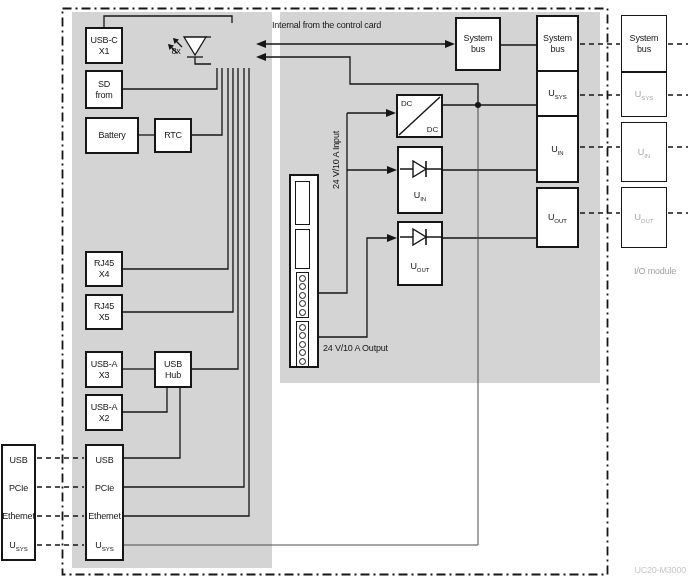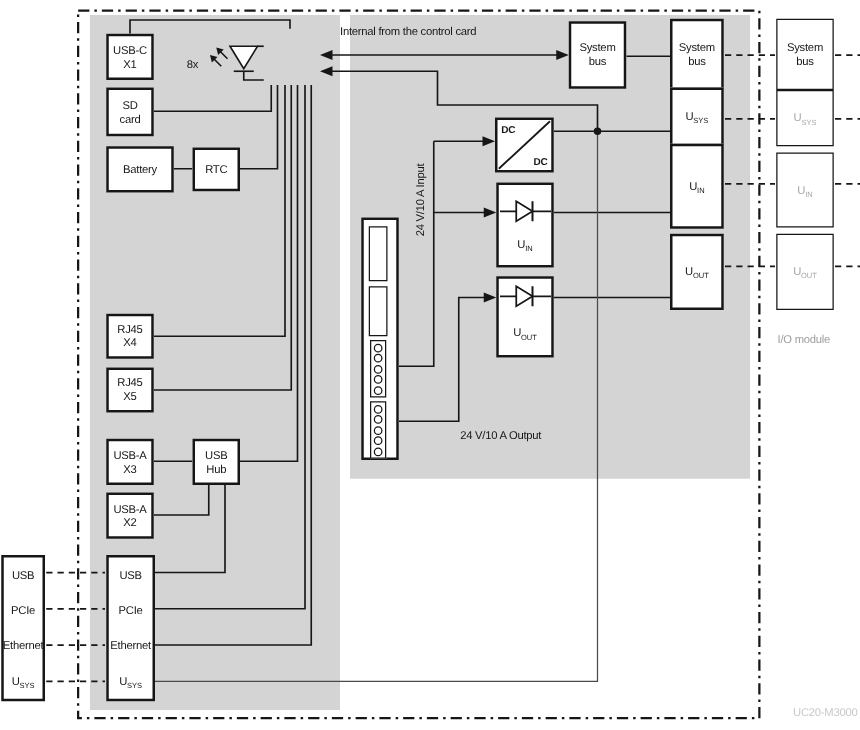--- a/index.html
+++ b/index.html
@@ -10,37 +10,37 @@
   .panel-right{left:280px;top:12px;width:320px;height:371px;}
   svg.wires{position:absolute;left:0;top:0;z-index:1;}
   .box{position:absolute;background:#fff;border:2px solid #161616;box-sizing:border-box;
        display:flex;flex-direction:column;align-items:center;justify-content:center;
        font-size:9px;line-height:1.18;text-align:center;letter-spacing:-0.2px;z-index:2;}
   .thick{border-width:2.5px;}
   .thin{border-width:1.5px;}
   .muted{color:#a6a6a6;}
   sub{font-size:6px;line-height:0;letter-spacing:0;}
   .iopanel{justify-content:space-around;align-items:center;}
-  .dcdc{display:block;font-weight:bold;}
+  .dcdc{display:block;}
   .dcdc svg{position:absolute;left:0;top:0;width:100%;height:100%;}
   .dc-tl{position:absolute;left:3px;top:3px;font-size:8px;}
   .dc-br{position:absolute;right:3px;bottom:2px;font-size:8px;}
   .conv{justify-content:flex-start;}
   .terminal{display:block;}
   .slot{position:absolute;left:4px;width:15px;border:1.5px solid #161616;background:#fff;box-sizing:border-box;}
   .pingroup{position:absolute;left:5px;width:13px;border:1.5px solid #161616;background:#fff;box-sizing:border-box;
             display:flex;flex-direction:column;justify-content:space-evenly;align-items:center;}
   .pin{width:7px;height:7px;border:1.2px solid #161616;border-radius:50%;box-sizing:border-box;background:#fff;}
   .lbl{position:absolute;font-size:9px;z-index:3;white-space:nowrap;letter-spacing:-0.2px;}
   .internal-lbl{left:272px;top:20px;width:200px;text-align:left;}
-  .led-lbl{left:146px;top:46px;width:16px;text-align:center;}
+  .led-lbl{left:168px;top:46px;width:16px;text-align:center;}
   .input-lbl{left:282px;top:154px;width:110px;height:12px;text-align:center;
              transform:rotate(-90deg);}
-  .output-lbl{left:323px;top:343px;width:110px;text-align:right;}
-  .iomodule-lbl{left:622px;top:266px;width:66px;color:#a0a0a0;}
+  .output-lbl{left:323px;top:343px;width:110px;text-align:left;}
+  .iomodule-lbl{left:622px;top:266px;width:66px;color:#a0a0a0;text-align:center;}
   .model-lbl{left:610px;top:565px;width:76px;text-align:right;color:#c8c8c8;}
 </style>
 </head>
 <body>
 
 <div class="canvas">
 
   <div class="panel panel-left"></div>
   <div class="panel panel-right"></div>
 
@@ -109,21 +109,21 @@
     </g>
     <rect x="62.5" y="8.5" width="545" height="566" fill="none" stroke="#161616" stroke-width="1.8" stroke-dasharray="9 4 2 4"></rect>
   </svg>
 
   <div class="box" style="left:85px;top:27px;width:38px;height:37px">
     <span>USB-C</span>
     <span>X1</span>
   </div>
   <div class="box" style="left:85px;top:70px;width:38px;height:39px">
     <span>SD</span>
-    <span>card</span>
+    <span>from</span>
   </div>
   <div class="box" style="left:85px;top:117px;width:54px;height:37px">
     <span>Battery</span>
   </div>
   <div class="box" style="left:154px;top:118px;width:38px;height:35px">
     <span>RTC</span>
   </div>
   <div class="box" style="left:85px;top:251px;width:38px;height:36px">
     <span>RJ45</span>
     <span>X4</span>

